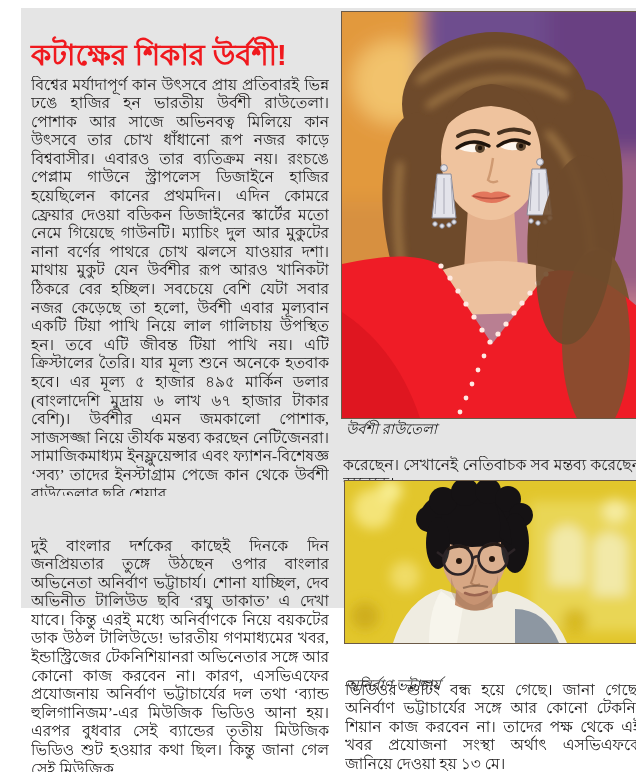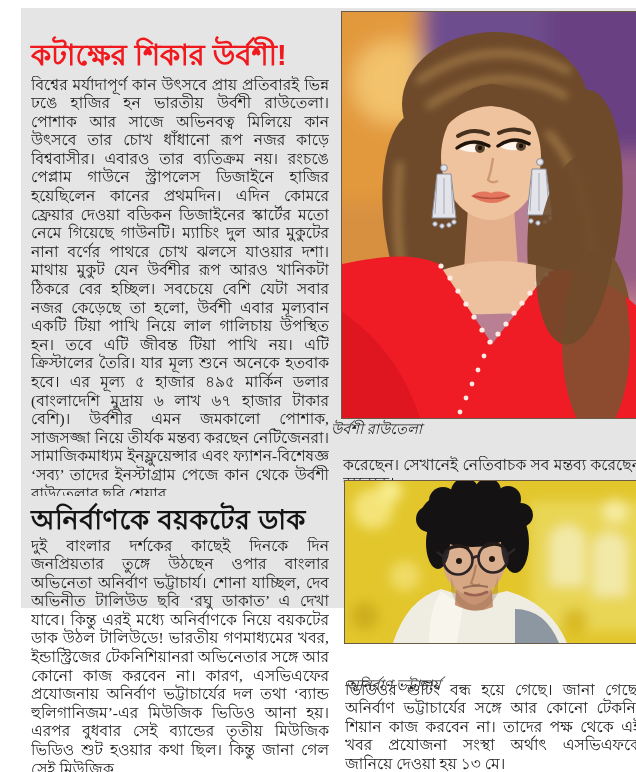--- a/index.html
+++ b/index.html
@@ -36,34 +36,33 @@
   .photo{
     background:#fff;border:1px solid #6b5a47;box-sizing:border-box;
     overflow:hidden;
   }
   .photo1{left:320px;top:3px;width:301px;height:408px;}
   .photo2{left:323px;top:472px;width:297px;height:164px;}
   .caption{
     font-size:14.5px;line-height:17px;font-style:italic;color:#1c1c1c;
     white-space:nowrap;
   }
-  .cap1{left:310px;top:413px;}
+  .cap1{left:325px;top:413px;}
   .cap2{left:325px;top:669px;}
   svg{display:block;}
 </style>
 </head>
 <body>
 
 <div class="panel">
 
   <h1 class="abs headline1">কটাক্ষের শিকার উর্বশী!</h1>
 
   <p class="abs bodytext para1">বিশ্বের মর্যাদাপূর্ণ কান উৎসবে প্রায় প্রতিবারই ভিন্ন ঢঙে হাজির হন ভারতীয় উর্বশী রাউতেলা। পোশাক আর সাজে অভিনবত্ব মিলিয়ে কান উৎসবে তার চোখ ধাঁধানো রূপ নজর কাড়ে বিশ্ববাসীর। এবারও তার ব্যতিক্রম নয়। রংচঙে পেপ্লাম গাউনে স্ট্রাপলেস ডিজাইনে হাজির হয়েছিলেন কানের প্রথমদিন। এদিন কোমরে ফ্রেয়ার দেওয়া বডিকন ডিজাইনের স্কার্টের মতো নেমে গিয়েছে গাউনটি। ম্যাচিং দুল আর মুকুটের নানা বর্ণের পাথরে চোখ ঝলসে যাওয়ার দশা। মাথায় মুকুট যেন উর্বশীর রূপ আরও খানিকটা ঠিকরে বের হচ্ছিল। সবচেয়ে বেশি যেটা সবার নজর কেড়েছে তা হলো, উর্বশী এবার মূল্যবান একটি টিয়া পাখি নিয়ে লাল গালিচায় উপস্থিত হন। তবে এটি জীবন্ত টিয়া পাখি নয়। এটি ক্রিস্টালের তৈরি। যার মূল্য শুনে অনেকে হতবাক হবে। এর মূল্য ৫ হাজার ৪৯৫ মার্কিন ডলার (বাংলাদেশি মুদ্রায় ৬ লাখ ৬৭ হাজার টাকার বেশি)। উর্বশীর এমন জমকালো পোশাক, সাজসজ্জা নিয়ে তীর্যক মন্তব্য করছেন নেটিজেনরা। সামাজিকমাধ্যম ইনফ্লুয়েন্সার এবং ফ্যাশন-বিশেষজ্ঞ ‘সব্য’ তাদের ইনস্টাগ্রাম পেজে কান থেকে উর্বশী রাউতেলার ছবি শেয়ার</p>
 
-  <h2 class="abs headline2">অনির্বাণকে বয়কটের ডাক</h2>
 
   <p class="abs bodytext para2">দুই বাংলার দর্শকের কাছেই দিনকে দিন জনপ্রিয়তার তুঙ্গে উঠছেন ওপার বাংলার অভিনেতা অনির্বাণ ভট্টাচার্য। শোনা যাচ্ছিল, দেব অভিনীত টালিউড ছবি ‘রঘু ডাকাত’ এ দেখা যাবে। কিন্তু এরই মধ্যে অনির্বাণকে নিয়ে বয়কটের ডাক উঠল টালিউডে! ভারতীয় গণমাধ্যমের খবর, ইন্ডাস্ট্রিজের টেকনিশিয়ানরা অভিনেতার সঙ্গে আর কোনো কাজ করবেন না। কারণ, এসভিএফের প্রযোজনায় অনির্বাণ ভট্টাচার্যের দল তথা ‘ব্যান্ড হুলিগানিজম’-এর মিউজিক ভিডিও আনা হয়। এরপর বুধবার সেই ব্যান্ডের তৃতীয় মিউজিক ভিডিও শুট হওয়ার কথা ছিল। কিন্তু জানা গেল সেই মিউজিক</p>
 
   <div class="abs photo photo1">
     <svg width="299" height="406" viewBox="0 0 299 406">
       <defs>
         <filter id="b1" x="-30%" y="-30%" width="160%" height="160%">
             <feGaussianBlur stdDeviation="10"></feGaussianBlur>
           </filter>
         <filter id="b2" x="-30%" y="-30%" width="160%" height="160%">

